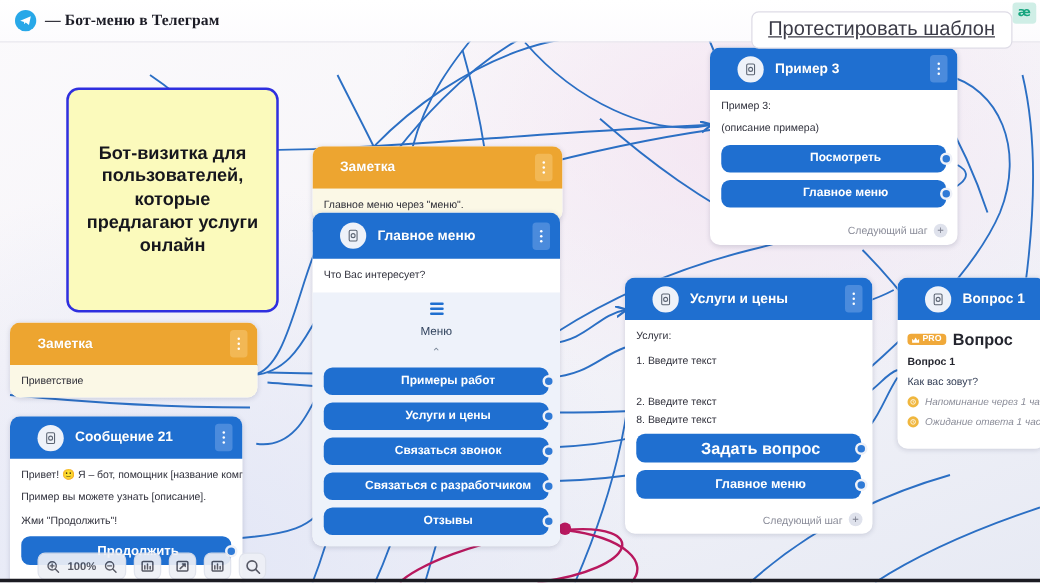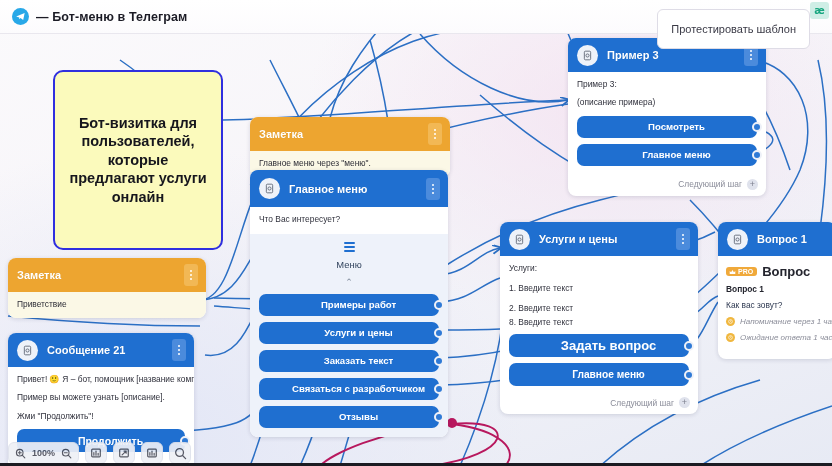--- a/index.html
+++ b/index.html
@@ -19,49 +19,49 @@
       linear-gradient(160deg,#fbfafc 0%,#f7f5f9 38%,#eff0f7 72%,#e7eaf4 100%);
     overflow:hidden;
   }
   #wires{position:absolute;inset:0;width:832px;height:466px;pointer-events:none;}
 
   
   #topbar{
     position:absolute;top:0;left:0;width:832px;height:34px;
     background:linear-gradient(180deg,#ffffff 0%,#fcfbfd 100%);
     border-bottom:1px solid #e9e7ee;
-    display:flex;align-items:center;padding-left:12px;z-index:40;
+    display:flex;align-items:center;padding-left:12px;z-index:40;font-family:Liberation Serif, serif;
   }
   .tg-ico{
     width:17px;height:17px;border-radius:50%;
     background:#28a8e8;display:flex;align-items:center;justify-content:center;
     margin-right:7px;flex:none;
   }
   .tg-ico svg{width:11px;height:11px;display:block}
   #topbar .ttl{font-size:12.5px;font-weight:bold;color:#1b1b25;letter-spacing:.1px;white-space:nowrap}
 
   
   #btnrow{position:absolute;top:9px;right:22px;display:flex;gap:10px;z-index:45;}
   .btn{
-    font-size:11px;border-radius:6px;height:40px;padding:0 13px;
-    display:flex;align-items:center;justify-content:center;white-space:nowrap;cursor:pointer;
+    font-size:16px;border-radius:6px;height:30px;padding:0 13px;
+    display:flex;align-items:center;justify-content:center;white-space:nowrap;cursor:pointer;text-decoration:underline;
   }
   .btn.ghost{background:#fff;color:#3a3a46;border:1px solid #dedce6;}
   .btn.primary{background:#1f6fd0;color:#fff;border:1px solid #1f6fd0;font-weight:bold;}
   #aebadge{
     position:absolute;top:2px;right:3px;width:19px;height:17px;border-radius:3px;
     background:#cfeee6;color:#17a67f;font-size:10px;font-weight:bold;
     display:flex;align-items:center;justify-content:center;z-index:60;
     font-family:"DejaVu Sans",sans-serif;
   }
 
   
   .node{position:absolute;border-radius:8px;background:#fff;
         box-shadow:0 1px 4px rgba(40,45,80,.16);overflow:hidden;}
-  .nhead{display:flex;align-items:center;height:34px;padding:0 8px 0 9px;}
+  .nhead{display:flex;align-items:center;height:34px;padding:0 8px 0 22px;}
   .nhead.blue{background:#1f6fd0;}
   .nhead.orange{background:#eda530;}
   .nhead .av{
     width:21px;height:21px;border-radius:50%;background:#eef2f9;flex:none;
     display:flex;align-items:center;justify-content:center;margin-right:9px;
   }
   .nhead .av svg{width:11px;height:11px;display:block}
   .nhead .nt{color:#fff;font-size:11px;font-weight:bold;flex:1;white-space:nowrap;
              text-shadow:0 0 1px rgba(0,0,0,.12)}
   .dots{width:14px;height:22px;border-radius:3px;display:flex;flex-direction:column;
@@ -114,21 +114,21 @@
   .qtxt{font-size:8.4px;color:#24252e;font-weight:bold;margin-bottom:6px}
   .qsub{font-size:8.4px;color:#2f3a52;margin-bottom:7px}
   .qopt{display:flex;align-items:center;gap:5px;margin-bottom:7px}
   .qopt .cir{width:9px;height:9px;border-radius:50%;background:#f0b73f;flex:none;
              display:flex;align-items:center;justify-content:center}
   .qopt .cir svg{width:5px;height:5px;display:block}
   .qopt span{font-size:8px;color:#8b8d99;font-style:italic;white-space:nowrap}
 
   
   #toolbar{
-    position:absolute;left:8px;bottom:2px;display:flex;align-items:flex-start;gap:6px;z-index:35;
+    position:absolute;left:30px;bottom:2px;display:flex;align-items:flex-start;gap:6px;z-index:35;
     opacity:.92;
   }
   .tgroup{display:flex;align-items:center;background:#eef0f6;border:1px solid #dfe2ec;
           border-radius:6px;height:22px;padding:0 6px;gap:6px;}
   .tgroup .zl{font-size:9px;color:#4b4d59;font-weight:bold;font-family:"Liberation Sans",sans-serif}
   .tbtn{width:22px;height:22px;background:#eef0f6;border:1px solid #dfe2ec;border-radius:6px;
         display:flex;align-items:center;justify-content:center;cursor:pointer}
   .tbtn svg,.tgroup svg{display:block}
   .ic{stroke:#4b4d59;stroke-width:1.4;fill:none;stroke-linecap:round;stroke-linejoin:round}
 
@@ -285,21 +285,21 @@
       </div>
       <div class="pill">
         <span>Примеры работ</span>
         <span class="port"></span>
       </div>
       <div class="pill">
         <span>Услуги и цены</span>
         <span class="port"></span>
       </div>
       <div class="pill">
-        <span>Заказать текст</span>
+        <span>Связаться звонок</span>
         <span class="port"></span>
       </div>
       <div class="pill">
         <span>Связаться с разработчиком</span>
         <span class="port"></span>
       </div>
       <div class="pill">
         <span>Отзывы</span>
         <span class="port"></span>
       </div>
@@ -349,21 +349,21 @@
       </div>
       <div class="nt">Услуги и цены</div>
       <div class="dots b">
           <i></i>
           <i></i>
           <i></i>
         </div>
     </div>
     <div class="nbody" style="padding:7px 9px 6px">
       <p style="margin-bottom:9px">Услуги:</p>
-      <p style="margin-bottom:8px">1. Введите текст</p>
+      <p style="margin-bottom:21px">1. Введите текст</p>
       <p style="margin-bottom:3px">2. Введите текст</p>
       <p style="margin-bottom:6px">8. Введите текст</p>
       <div class="pill" style="height:23px;font-size:13px">
         <span>Задать вопрос</span>
         <span class="port"></span>
       </div>
       <div class="pill" style="height:23px;font-size:10.2px">
         <span>Главное меню</span>
         <span class="port"></span>
       </div>

